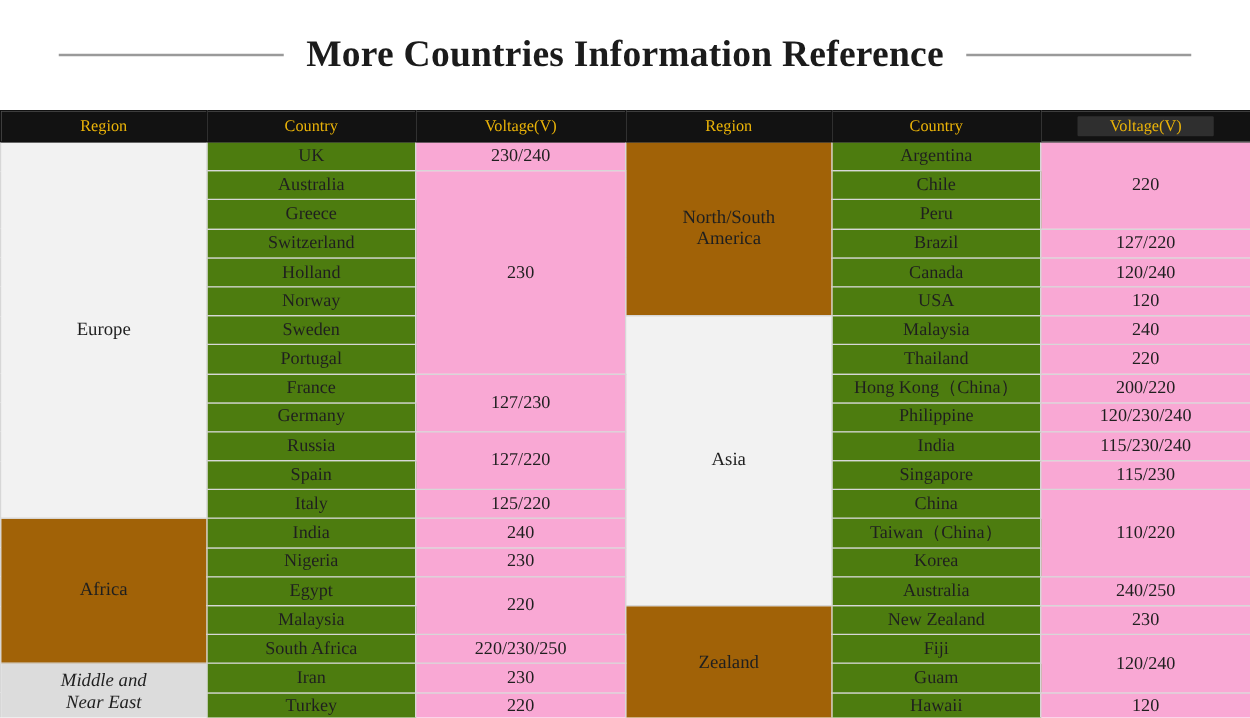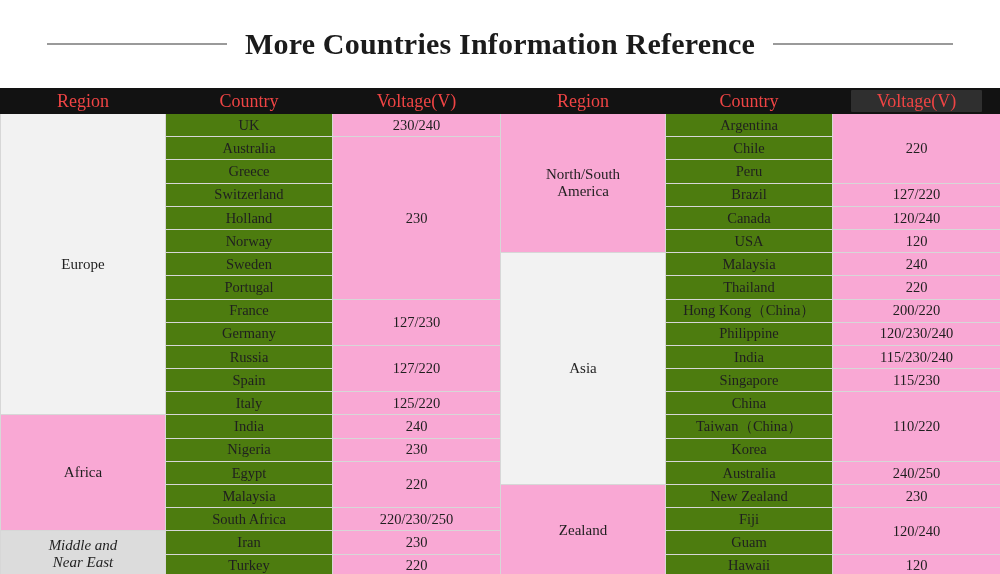--- a/index.html
+++ b/index.html
@@ -59,43 +59,43 @@
     height: 22.2px;
     text-align: center;
     vertical-align: middle;
     font-weight: normal;
     line-height: 1.15;
     color: #1f1f1f;
   }
   
   tr.head th {
     background: #121212;
-    color: #ef4444;
-    font-size: 18px;
+    color: #eab308;
+    font-size: 13px;
     height: 24px;
     border: 1px solid #121212;
   }
   th.hl-voltage {
     background: #121212;
     color: #f2f2f2;
     position: relative;
   }
   th.hl-voltage .hl-box {
     display: inline-block;
     background: #2f2f2f;
     padding: 1px 26px;
     border-radius: 1px;
   }
   
   td.region {
     background: #f2f2f2;
     font-size: 15px;
   }
   td.region.dark {
-    background: #f9a8d4;
+    background: #a16207;
   }
   td.region.mid {
     background: #dcdcdc;
     font-style: italic;
   }
   td.cell {
     background: #4d7c0f;
   }
   td.vcell {
     background: #f9a8d4;

